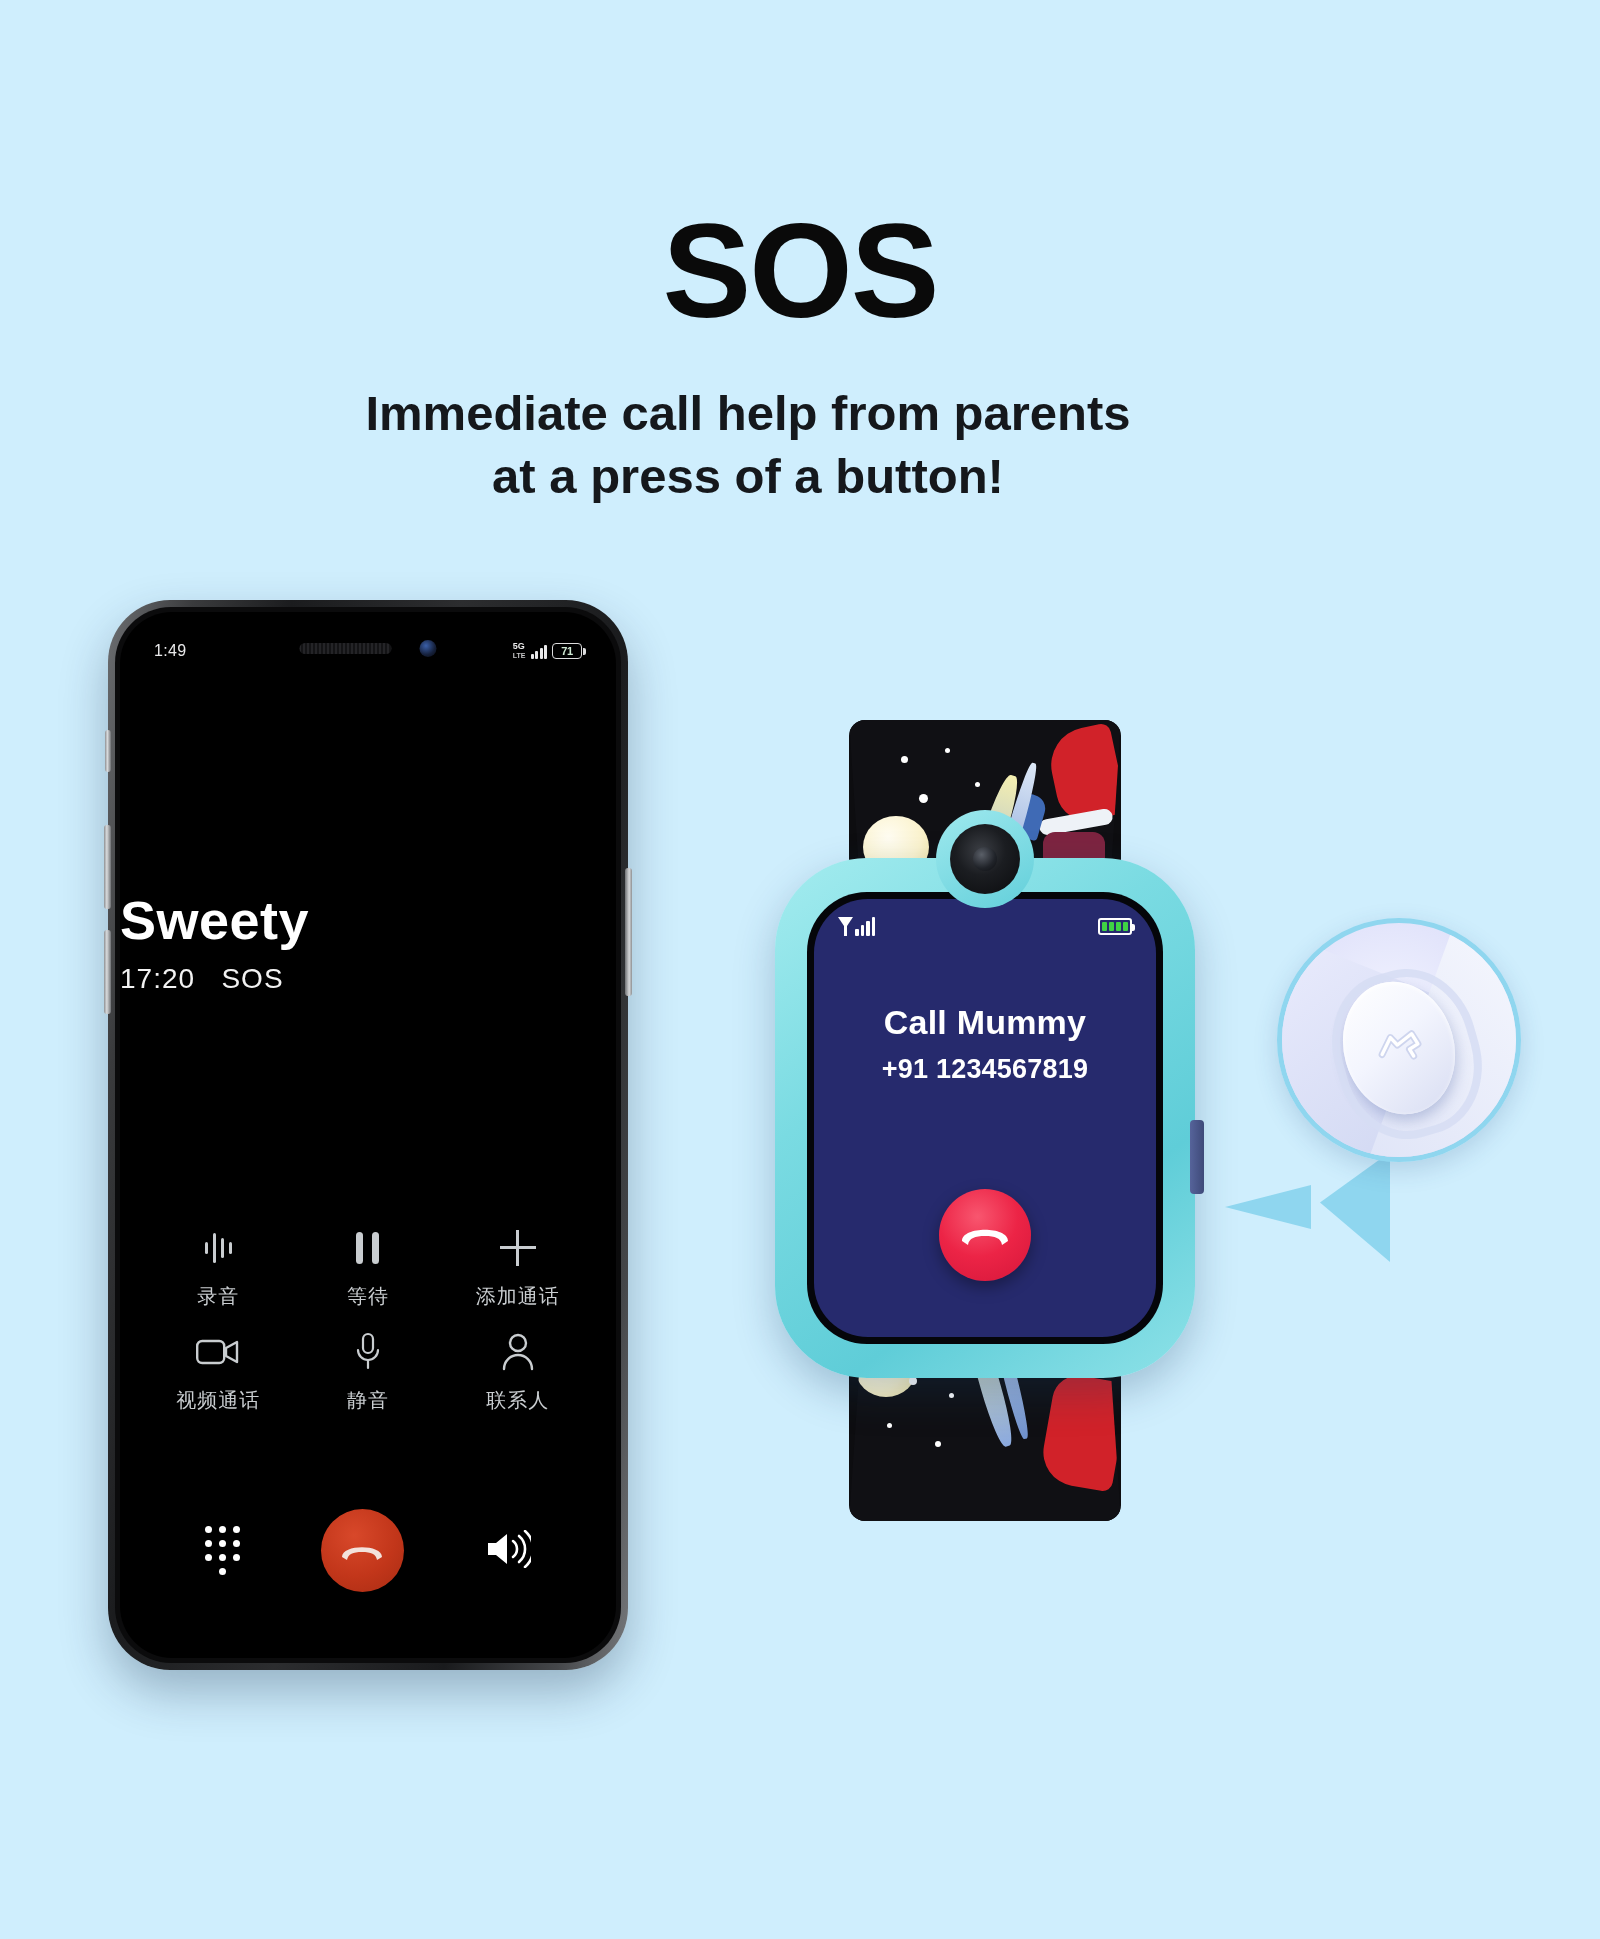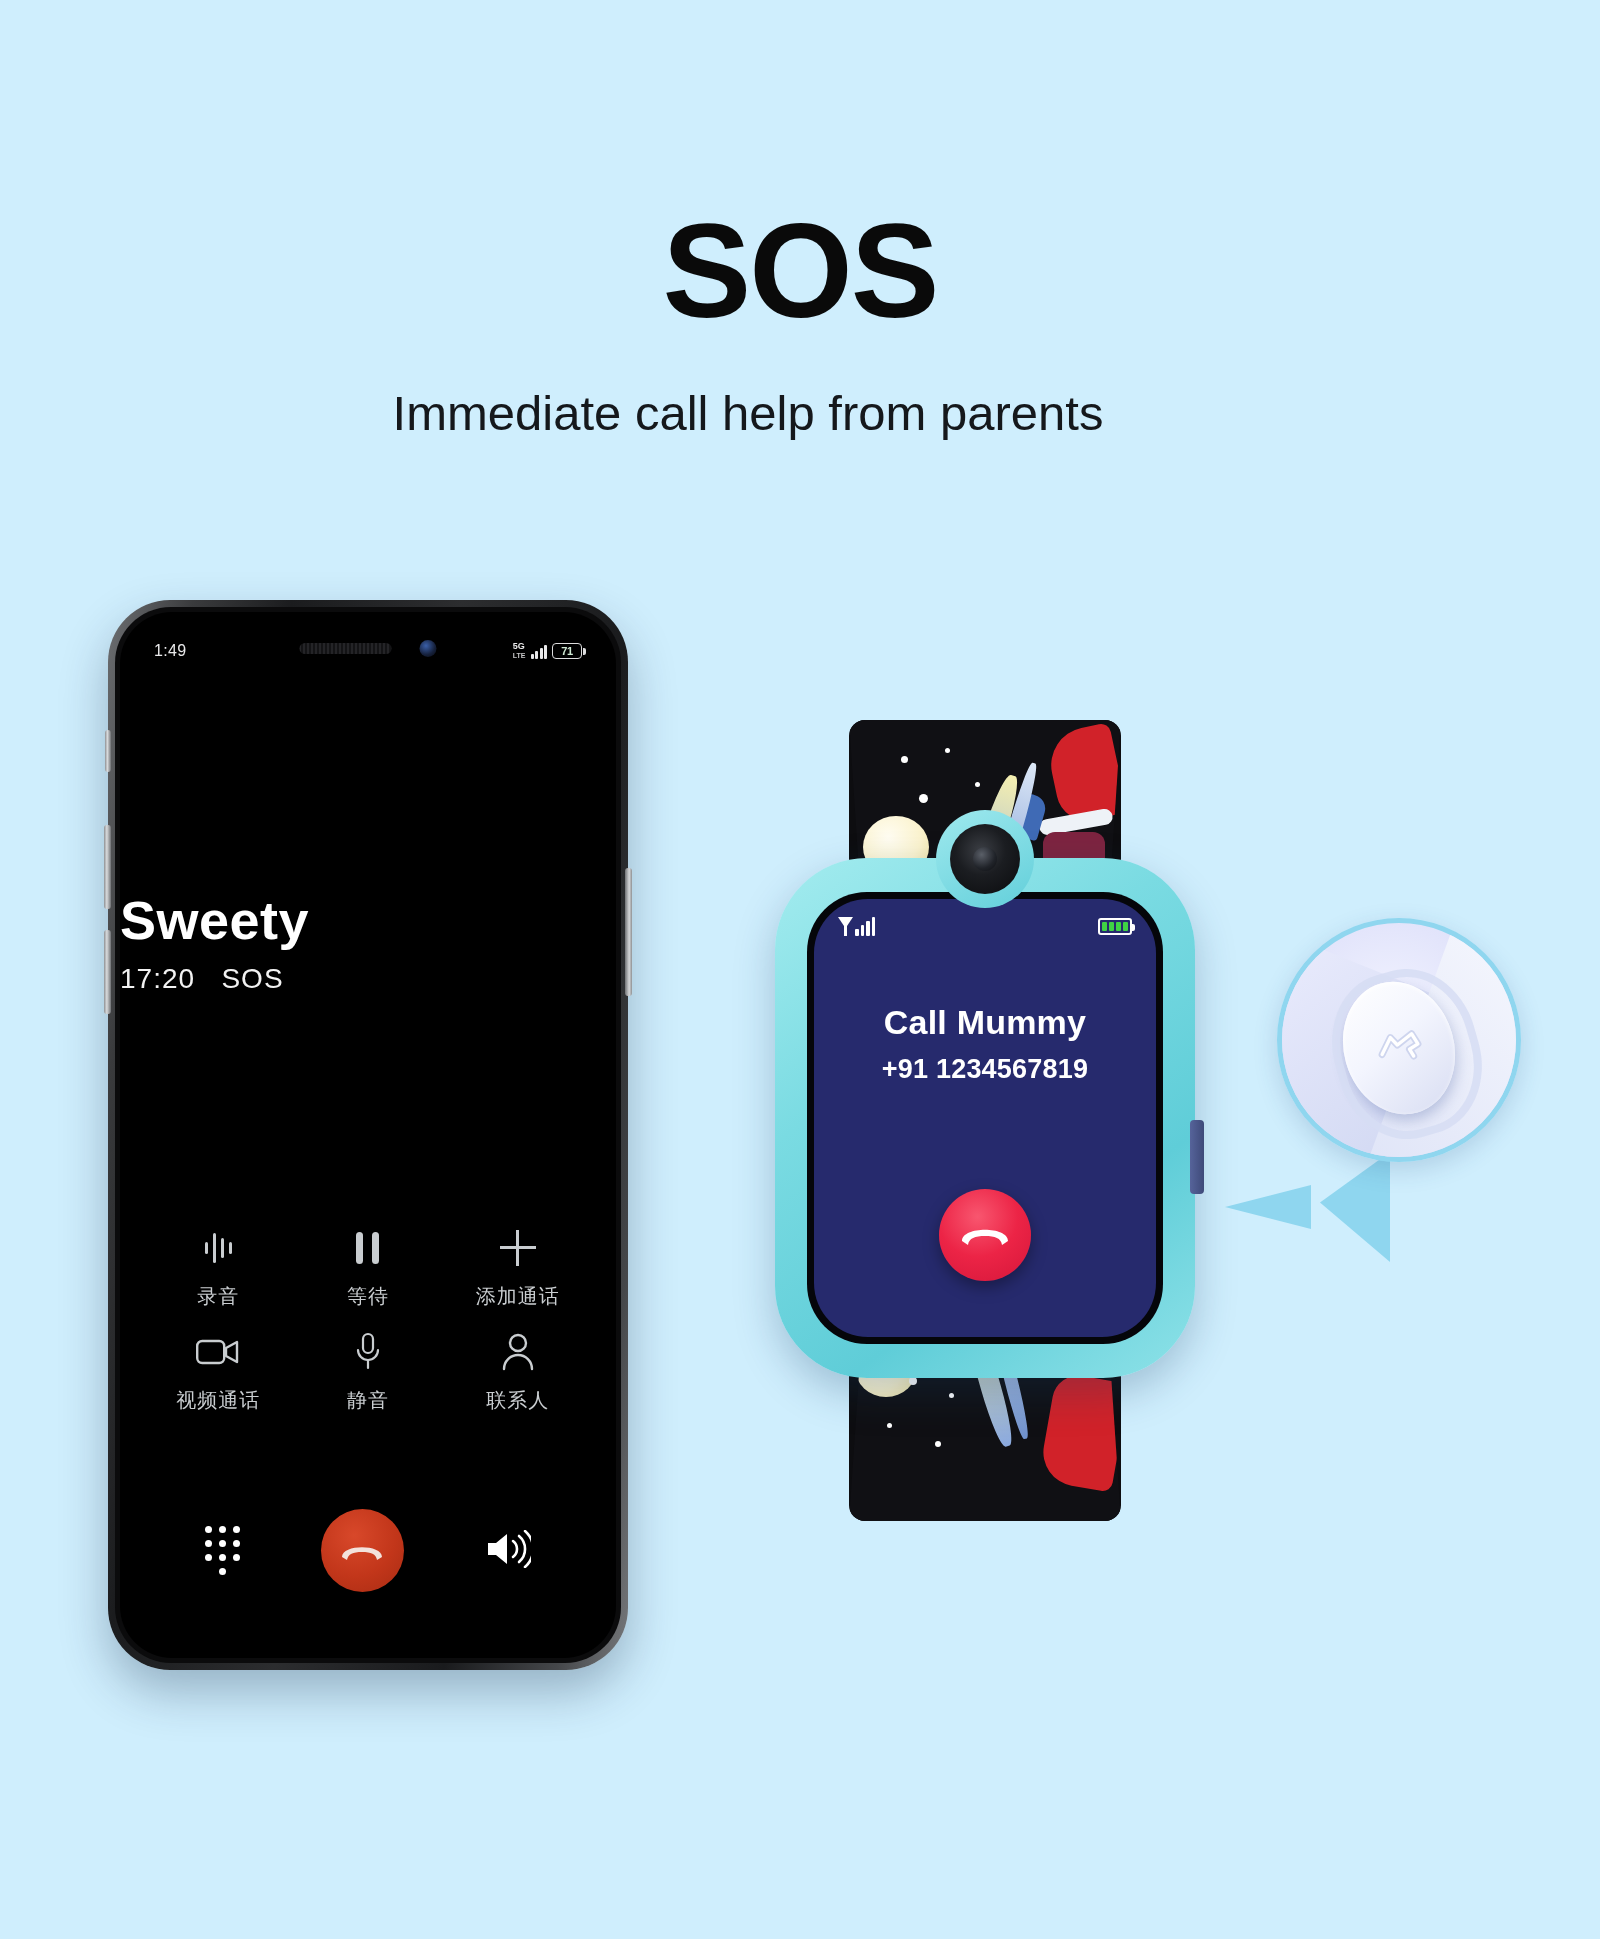--- a/index.html
+++ b/index.html
@@ -16,21 +16,21 @@
     position:absolute; top:205px; left:0; width:1600px;
     text-align:center;
     font-size:133px; line-height:1;
     font-weight:700; letter-spacing:-2px;
     color:#0a0a0a;
   }
   .hero-sub{
     position:absolute; top:382px; left:0; width:1496px;
     text-align:center;
     font-size:49px; line-height:1.28;
-    font-weight:400; color:#15181c;
+    font-weight:700; color:#15181c;
   }
   .hero-sub span{ display:block; }
 
   
   .phone{
     position:absolute; left:108px; top:600px;
     width:520px; height:1070px;
     border-radius:62px;
     background:linear-gradient(100deg,#6d6f72 0%,#3a3b3d 12%,#1b1c1e 26%,#2c2d2f 50%,#1a1b1d 74%,#45474a 90%,#77797c 100%);
     box-shadow:0 22px 48px rgba(20,40,70,.30);
@@ -270,20 +270,21 @@
     clip-path:polygon(100% 0, 0 46%, 100% 100%);
     z-index:5;
   }
 </style>
 </head>
 <body>
 
 <div class="hero-title">SOS</div>
 <div class="hero-sub">
   <span>Immediate call help from parents</span>
+  <span>at a press of a button!</span>
 </div>
 
 <div class="phone">
   <div class="btn-side btn-mute"></div>
   <div class="btn-side btn-volup"></div>
   <div class="btn-side btn-voldn"></div>
   <div class="btn-side btn-power"></div>
 
   <div class="phone-inner">
     <div class="phone-screen">

